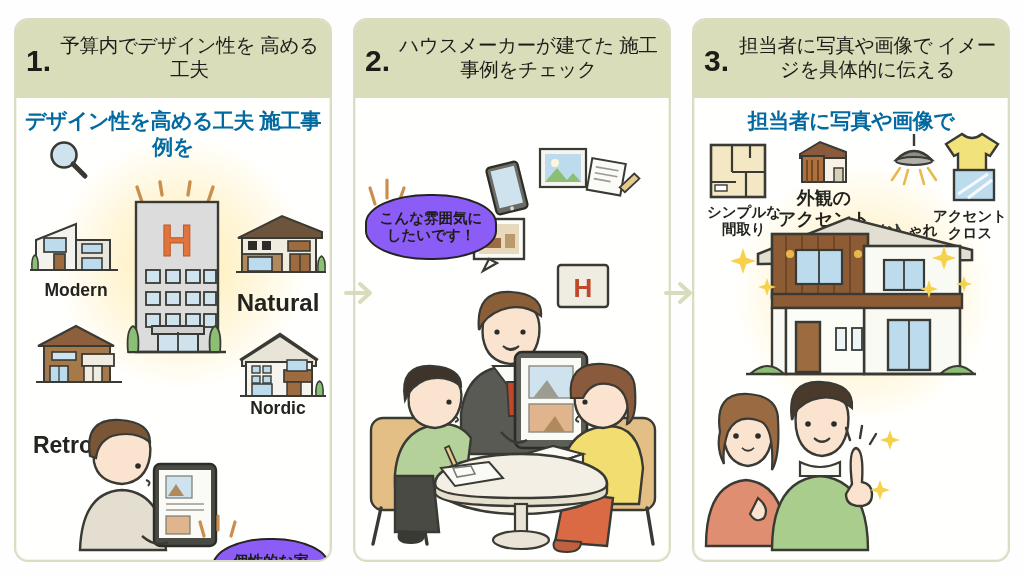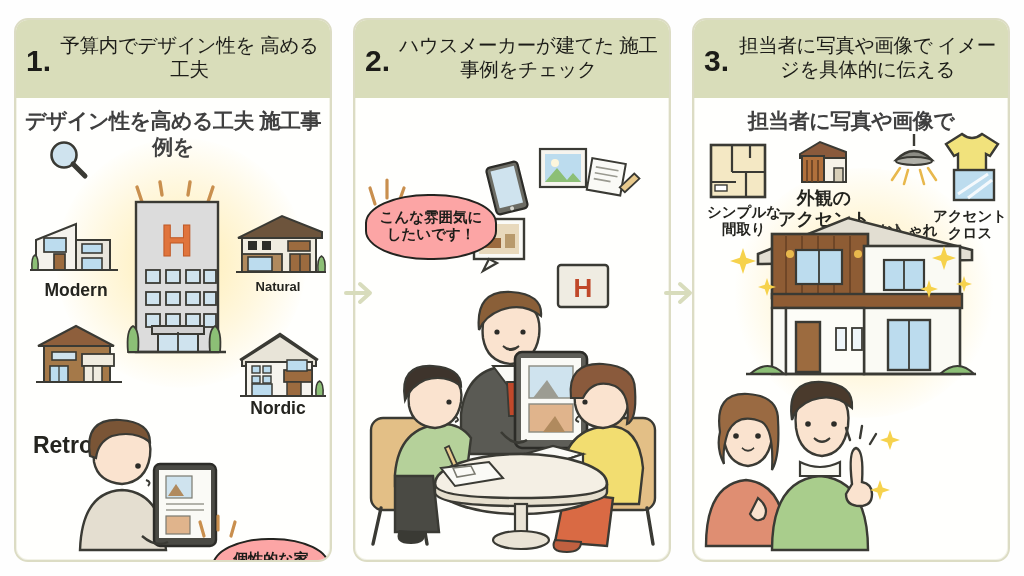--- a/index.html
+++ b/index.html
@@ -56,21 +56,21 @@
     color: #1c1c18;
     line-height: 1.22;
     letter-spacing: -0.3px;
     text-align: center;
     flex: 1;
   }
   .panel-sub {
     text-align: center;
     font-size: 21px;
     font-weight: bold;
-    color: #404040;
+    color: #0369a1;
     line-height: 1.25;
     padding: 10px 8px 2px 8px;
     position: relative;
     z-index: 6;
     letter-spacing: -0.5px;
   }
   .panel-body { position: relative; height: 452px; }
 
   
   .glow {
@@ -94,33 +94,32 @@
   .lbl {
     position: absolute;
     font-weight: bold;
     color: #24241f;
     line-height: 1.15;
     text-align: center;
     white-space: pre-line;
   }
   .bubble {
     position: absolute;
-    background: #fca5a5;
+    background: #8b5cf6;
     border: 2.5px solid #23231f;
     border-radius: 48%/44%;
     display: flex;
     align-items: center;
     justify-content: center;
     text-align: center;
     font-weight: bold;
     color: #1d1d19;
     line-height: 1.2;
     white-space: pre-line;
     z-index: 8;
-    font-family: Liberation Mono, monospace;
   }
   
   svg { overflow: visible; }
   .sparkle { position: absolute; pointer-events: none; }
 </style>
 </head>
 <body>
 
 <div class="stage">
 
@@ -206,21 +205,21 @@
             <rect x="18" y="31" width="9" height="9" fill="#2c2c28"></rect>
             <rect x="32" y="31" width="9" height="9" fill="#2c2c28"></rect>
             <rect x="58" y="31" width="22" height="10" fill="#9c6b3f" stroke="#3a3a34" stroke-width="1.6"></rect>
             <rect x="18" y="47" width="24" height="14" fill="#bcdcee" stroke="#3a3a34" stroke-width="1.6"></rect>
             <rect x="60" y="44" width="20" height="18" fill="#9c6b3f" stroke="#3a3a34" stroke-width="1.6"></rect>
             <line x1="70" y1="44" x2="70" y2="62" stroke="#3a3a34" stroke-width="1.4"></line>
             <path d="M88 62 q-1-14 3.5-16 q4.5 2 3.5 16z" fill="#8cbf76" stroke="#3a3a34" stroke-width="1.5"></path>
             <line x1="6" y1="62" x2="96" y2="62" stroke="#3a3a34" stroke-width="2"></line>
           </svg>
         </span>
-        <span class="lbl" style="left:210px;top:182px;width:104px;font-size:13px;">Natural</span>
+        <span class="lbl" style="left:210px;top:191px;width:104px;font-size:24px;">Natural</span>
 
         <span class="ill" style="left:16px;top:222px;">
           <svg width="94" height="72" viewBox="0 0 94 72">
             <path d="M6 26 L44 6 L82 26z" fill="#8e5f3c" stroke="#3a3a34" stroke-width="2"></path>
             <rect x="12" y="26" width="66" height="36" fill="#a57949" stroke="#3a3a34" stroke-width="2"></rect>
             <rect x="50" y="34" width="32" height="12" fill="#f0ece0" stroke="#3a3a34" stroke-width="1.8"></rect>
             <rect x="20" y="32" width="24" height="8" fill="#cfe3ee" stroke="#3a3a34" stroke-width="1.6"></rect>
             <rect x="18" y="46" width="18" height="16" fill="#bcdcee" stroke="#3a3a34" stroke-width="1.6"></rect>
             <rect x="52" y="46" width="18" height="16" fill="#f0ece0" stroke="#3a3a34" stroke-width="1.6"></rect>
             <line x1="27" y1="46" x2="27" y2="62" stroke="#3a3a34" stroke-width="1.3"></line>

